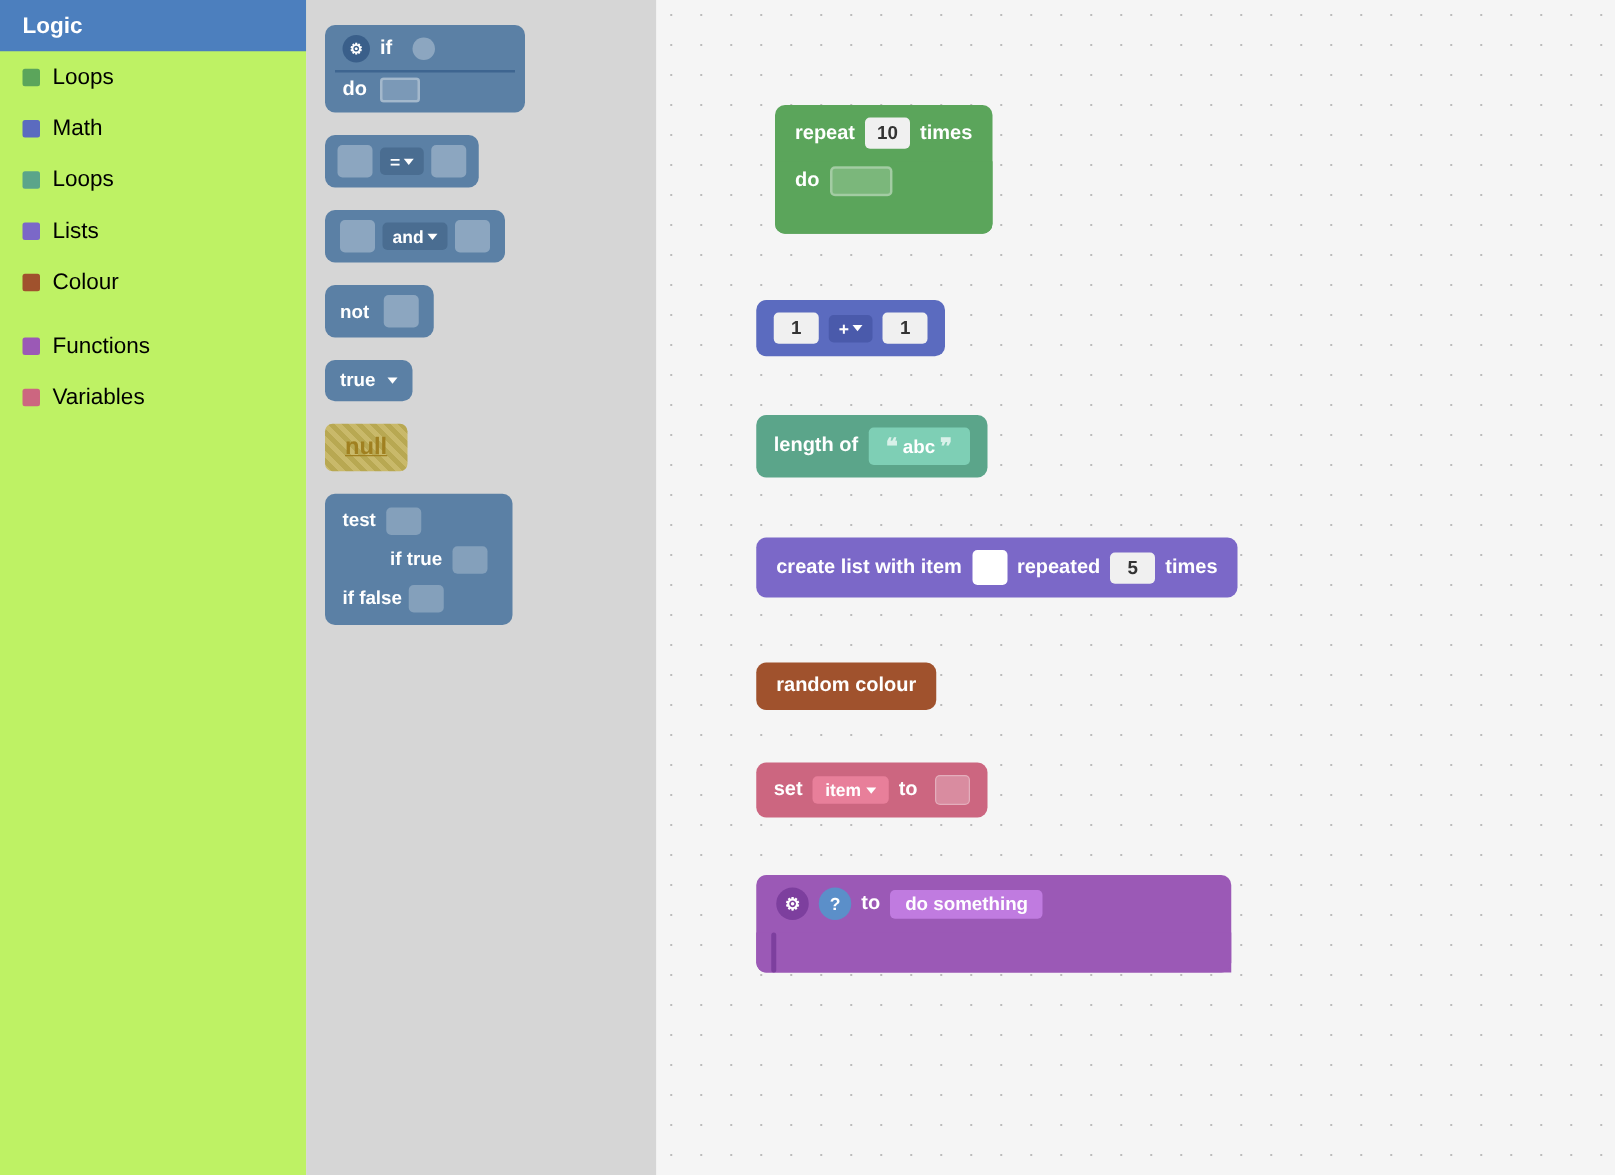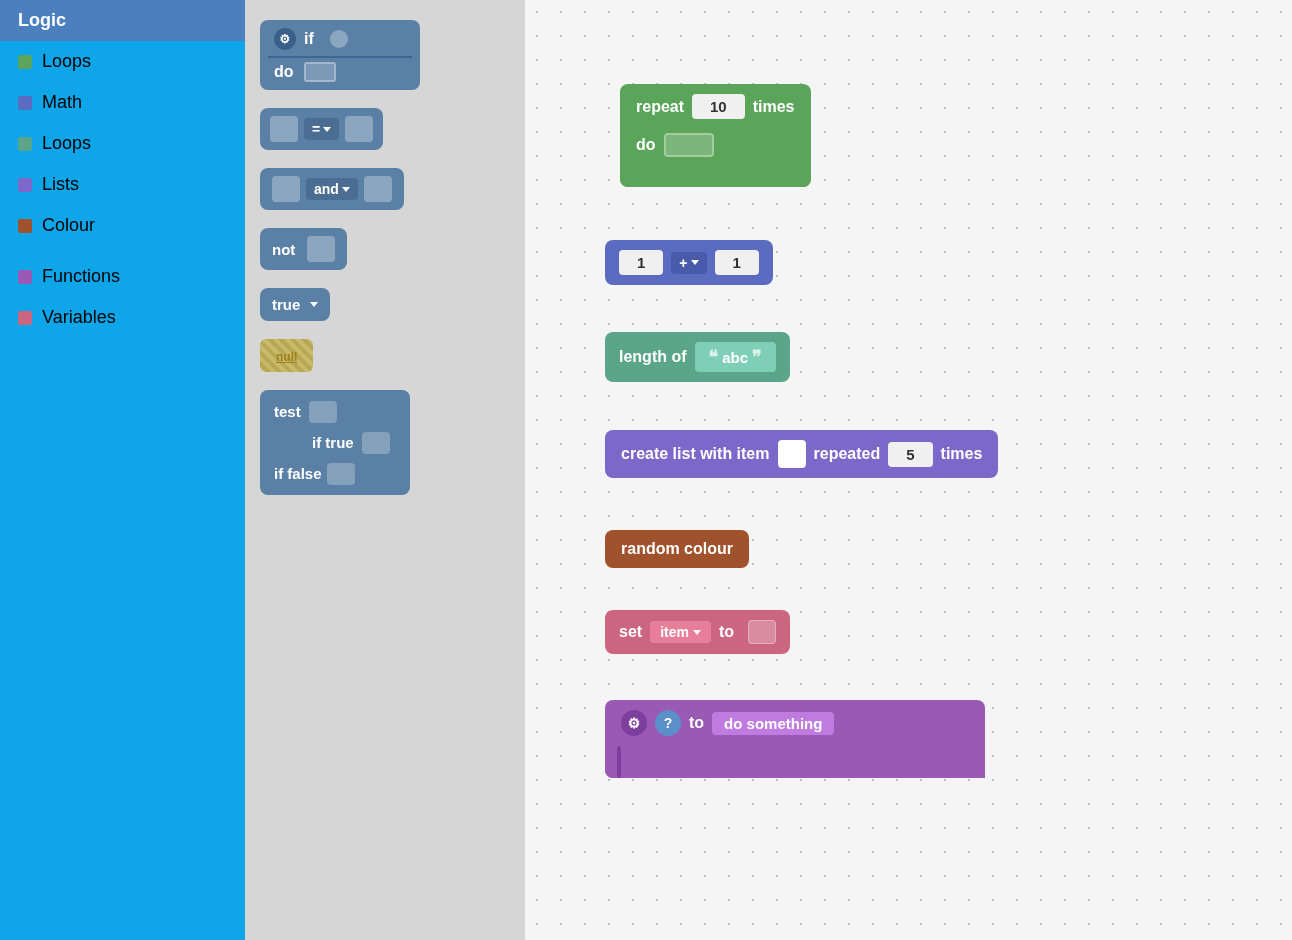--- a/index.html
+++ b/index.html
@@ -9,21 +9,21 @@
       width: 1292px;
       height: 940px;
       overflow: hidden;
       display: flex;
     }
 
     
     .sidebar {
       width: 245px;
       min-height: 940px;
-      background: #0ea5e9;
+      background: #bef264;
       display: flex;
       flex-direction: column;
     }
 
     .sidebar-item {
       padding: 10px 18px;
       font-size: 18px;
       cursor: pointer;
       display: flex;
       align-items: center;
@@ -230,21 +230,21 @@
       padding: 4px 16px 30px 16px;
       display: flex;
       align-items: center;
       background: #5ba55b;
       border-radius: 0 0 8px 8px;
     }
 
     .num-slot {
       background: #f0f0f0;
       border-radius: 4px;
-      padding: 4px 18px;
+      padding: 4px 1px;
       color: #333;
       font-size: 15px;
       font-weight: bold;
       min-width: 36px;
       text-align: center;
     }
 
     
     .cv-math {
       position: absolute;
@@ -524,21 +524,21 @@
     <span>not</span>
     <span style="display:inline-block; background:rgba(255,255,255,0.3); border-radius:4px; width:28px; height:26px; margin-left:6px;"></span>
   </div>
 
   <div class="sb-true-block">
     <span>true</span>
     <span class="arrow-down" style="margin-left:4px;"></span>
   </div>
 
   <div class="sb-null-block">
-    <span style="color:#a08020; font-size:12px; font-weight:bold;text-decoration:underline;">null</span>
+    <span style="color:#a08020; font-size:19px; font-weight:bold;text-decoration:underline;">null</span>
   </div>
 
   <div class="sb-ternary-block" style="min-width:150px;">
     <div style="display:flex; align-items:center; gap:8px;">
       <span>test</span>
       <span style="display:inline-block; background:rgba(255,255,255,0.25); border-radius:4px; width:28px; height:22px;"></span>
     </div>
     <div style="display:flex; align-items:center; gap:8px; margin-top:4px;margin-left:38px;">
       <span>if true</span>
       <span style="display:inline-block; background:rgba(255,255,255,0.25); border-radius:4px; width:28px; height:22px;"></span>

